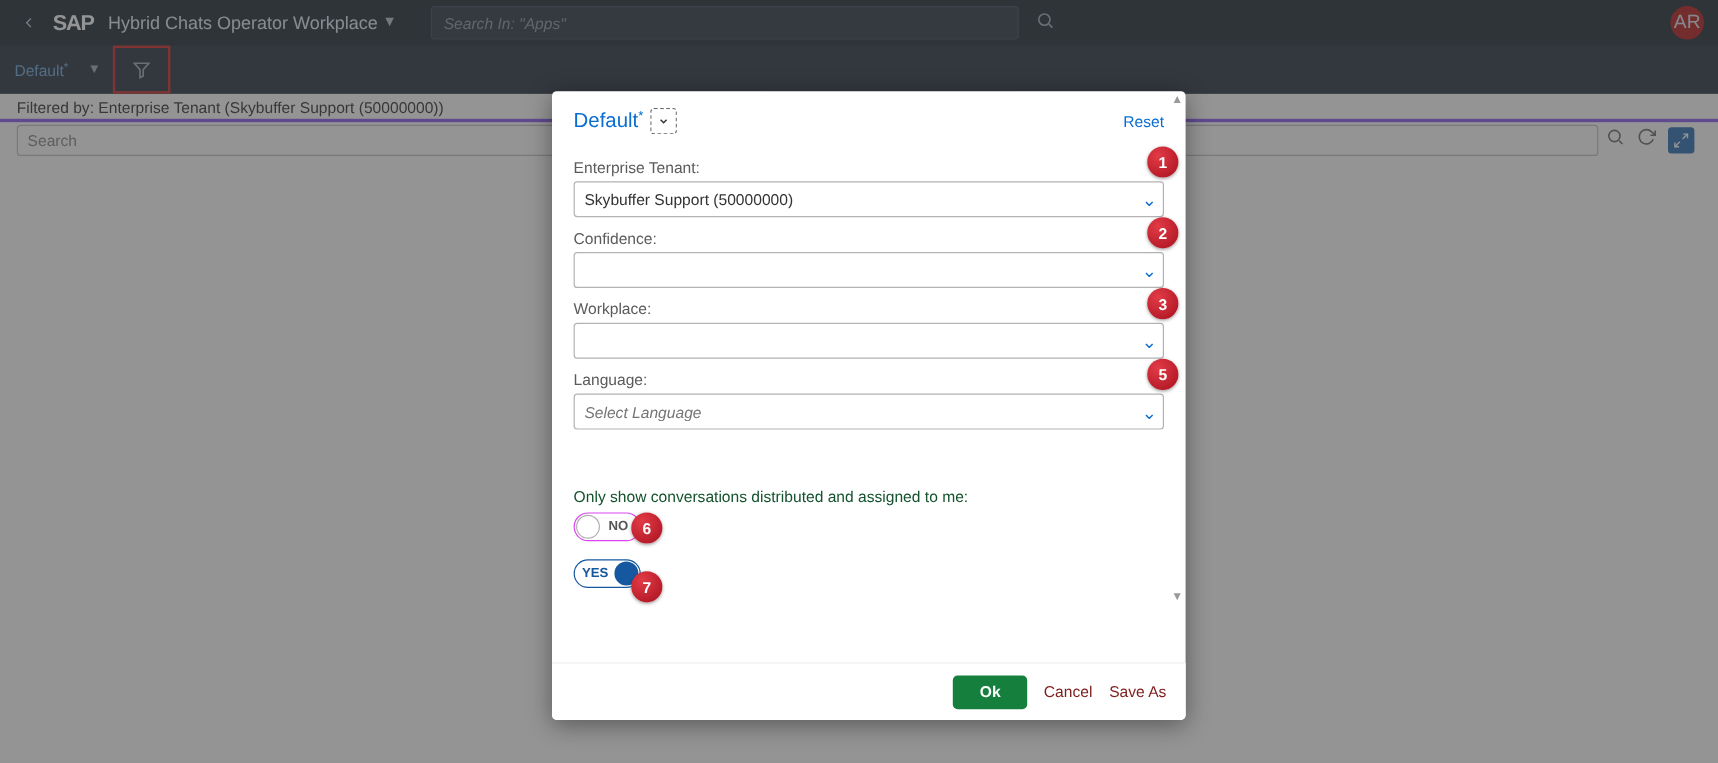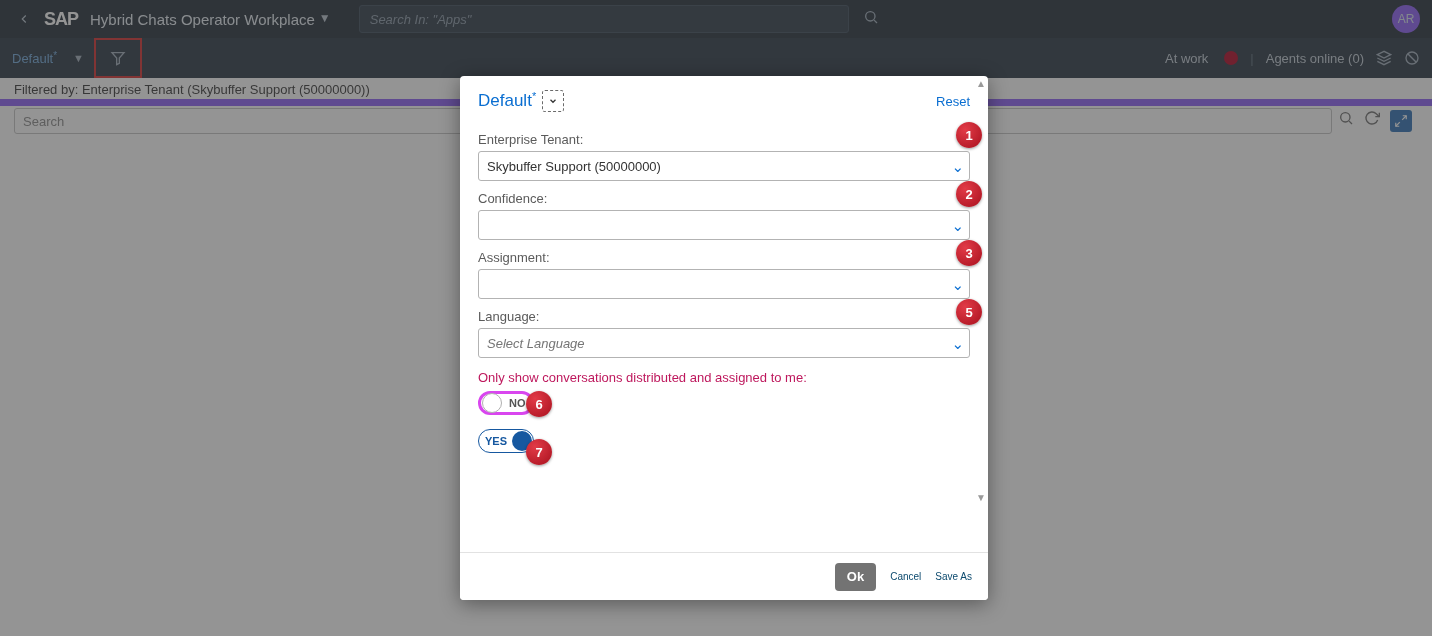--- a/index.html
+++ b/index.html
@@ -35,41 +35,41 @@
   .app-title { color: #e6edf3; font-size: 15px; margin-left: 4px; display:flex; align-items:flex-start; gap:4px; }
   .app-title .chev { font-size:12px; color: var(--shell-text); }
   .search-wrap { margin-left: 20px; flex: 0 0 490px; position: relative; }
   .shell-search {
     width: 100%; height: 28px; background: #2b3946; border: 1px solid #3a4a59;
     border-radius: 3px; color: #9fadbb; padding: 0 30px 0 10px; font-style: italic; font-size: 13px;
   }
   .shell-search::placeholder { color: #8b99a8; font-style: italic; }
   .search-icon-right { position:absolute; right:-30px; top:4px; color:#9fadbb; }
   .shell-spacer { flex: 1 1 auto; }
-  .avatar { width: 28px; height: 28px; border-radius: 50%; background: #8b5cf6; color:#d8e4f0; display:flex; align-items:center; justify-content:center; font-size:12px; font-weight:400; }
+  .avatar { width: 28px; height: 28px; border-radius: 50%; background: #b91c1c; color:#d8e4f0; display:flex; align-items:center; justify-content:center; font-size:16px; font-weight:400; }
 
   .shell-row2 {
     display:flex; align-items:center; height: 40px; padding: 0 12px; gap: 10px;
     background: var(--shell-bg2);
   }
   .variant-name { color: #6fa8dc; font-size:13px; position:relative; padding-right:4px; }
   .variant-name .star { color:#6fa8dc; position:relative; top:-4px; font-size:10px; }
   .variant-drop { color:#9fadbb; font-size:11px; margin-left:2px; }
   .funnel-box {
     width: 48px; height: 40px; border: 2px solid #d42c2c; display:flex; align-items:center; justify-content:center;
     margin-left:0;
   }
   .row2-right { margin-left:auto; display:flex; align-items:center; gap:12px; color:#c2ccd6; font-size:13px; }
   .status-dot { width:14px; height:14px; border-radius:50%; background:#b00020; display:inline-block; margin-left:4px; }
   .sep { color:#5a6a7a; }
   .stack-icon, .power-icon { color:#9fadbb; }
 
   
   .filterbar {
-    background:#fff; border-bottom:7px solid #8b5cf6;
+    background:#fff; border-bottom:3px solid #8b5cf6;
     padding: 4px 14px 2px; font-size:13px; color:#333;
   }
   .list-search-row { padding: 2px 14px 8px; background:#fff; display:flex; align-items:center; gap:6px; }
   .list-search {
     flex:1; height:26px; border:1px solid #c4c4c4; border-radius:3px; padding:0 8px; font-size:13px; color:#777;
   }
   .list-search::placeholder { color:#888; font-style: normal; }
   .list-icons { display:flex; gap:10px; color:#4a4a4a; padding-right:6px; }
   .expand-box { width:22px; height:22px; background:#2a6db3; border-radius:3px; display:flex; align-items:center; justify-content:center; }
 
@@ -107,27 +107,27 @@
   }
   .field-input.placeholder { color:#888; font-style:italic; }
   .field-chevron {
     position:absolute; right:6px; bottom:5px; color: var(--link); font-size:15px; pointer-events:none;
   }
   .field-open-icon {
     position:absolute; right:6px; bottom:6px; color: var(--link);
   }
 
   .toggle-row { margin-top:10px; }
-  .toggle-label { color:#be185d; font-size:13px; margin-bottom:6px; }
+  .toggle-label { color:#14532d; font-size:13px; margin-bottom:6px;margin-top:36px; }
   .toggle {
     display:inline-flex; align-items:center; height:24px; border-radius:12px; position:relative;
     font-size:11px; font-weight:600;
   }
   .toggle.no {
-    width:56px; border:3px solid #d946ef; background:#fff; color:#555;
+    width:56px; border:1px solid #d946ef; background:#fff; color:#555;
   }
   .toggle.no .knob { width:20px; height:20px; border-radius:50%; border:1px solid #b0b0b0; background:#fff; margin:1px; }
   .toggle.no .txt { margin-left:6px; }
   .toggle.yes {
     width:56px; border:1px solid #1658a0; background:#fff; color:#1658a0;
   }
   .toggle.yes .txt { margin-left:6px; }
   .toggle.yes .knob { width:20px; height:20px; border-radius:50%; background:#1658a0; margin:1px 1px 1px auto; }
 
   
@@ -137,24 +137,24 @@
     color:#fff; font-size:13px; font-weight:600; display:flex; align-items:center; justify-content:center;
     box-shadow: 0 1px 3px rgba(0,0,0,0.4);
     z-index:5;
   }
 
   .dialog-footer {
     border-top:1px solid #e2e2e2; height:48px; display:flex; align-items:center; justify-content:flex-end;
     gap:14px; padding: 0 16px; background:#fff; border-radius: 0 0 4px 4px;
   }
   .btn-primary {
-    background:#737373; color:#fff; border:none; height:28px; padding:0 12px; border-radius:4px;
+    background:#15803d; color:#fff; border:none; height:28px; padding:0 22px; border-radius:4px;
     font-size:13px; font-weight:600; cursor:pointer;
   }
-  .btn-link { color:#0c4a6e; font-size:10px; cursor:pointer; }
+  .btn-link { color:#7f1d1d; font-size:13px; cursor:pointer; }
 
   .scrollhint-top, .scrollhint-bottom {
     position:absolute; right:2px; width:10px; height:10px; display:flex; align-items:center; justify-content:center;
     color:#9a9a9a; font-size:10px;
   }
   .scrollhint-top { top:2px; }
   .scrollhint-bottom { bottom:50px; }
 
   
   svg { display:block; }
@@ -191,39 +191,20 @@
 
   <div class="shell-row2">
     <span class="variant-name">
       <span>Default</span><span class="star">*</span>
     </span>
     <span class="variant-drop">▼</span>
     <div class="funnel-box">
       <svg width="16" height="16" viewBox="0 0 24 24" fill="none" stroke="#9fadbb" stroke-width="2">
           <polygon points="3 4 21 4 14 12 14 20 10 22 10 12 3 4"></polygon>
         </svg>
-    </div>
-    <div class="row2-right">
-      <span>At work</span>
-      <span class="status-dot"></span>
-      <span class="sep">|</span>
-      <span>Agents online (0)</span>
-      <span class="stack-icon">
-        <svg width="16" height="16" viewBox="0 0 24 24" fill="none" stroke="currentColor" stroke-width="2">
-            <polygon points="12 2 2 7 12 12 22 7 12 2"></polygon>
-            <polyline points="2 12 12 17 22 12"></polyline>
-            <polyline points="2 17 12 22 22 17"></polyline>
-          </svg>
-      </span>
-      <span class="power-icon">
-        <svg width="16" height="16" viewBox="0 0 24 24" fill="none" stroke="currentColor" stroke-width="2">
-            <path d="M6 6l12 12"></path>
-            <circle cx="12" cy="12" r="9"></circle>
-          </svg>
-      </span>
     </div>
   </div>
 </div>
 
 <div class="filterbar">
   <span>Filtered by: Enterprise Tenant (Skybuffer Support (50000000))</span>
 </div>
 <div class="list-search-row">
   <input class="list-search" placeholder="Search" style="">
   <div class="list-icons">
@@ -278,21 +259,21 @@
       </div>
 
       <div class="field-row">
         <div class="field-label">Confidence:</div>
         <input class="field-input" value="" style="">
         <span class="field-chevron">⌄</span>
         <div class="marker" style="right:-12px; top:-10px;">2</div>
       </div>
 
       <div class="field-row">
-        <div class="field-label">Assignment:</div>
+        <div class="field-label">Workplace:</div>
         <input class="field-input" value="" style="">
         <span class="field-chevron">⌄</span>
         <div class="marker" style="right:-12px; top:-10px;">3</div>
       </div>
 
 
       <div class="field-row">
         <div class="field-label">Language:</div>
         <input class="field-input placeholder" placeholder="Select Language" style="">
         <span class="field-chevron">⌄</span>

